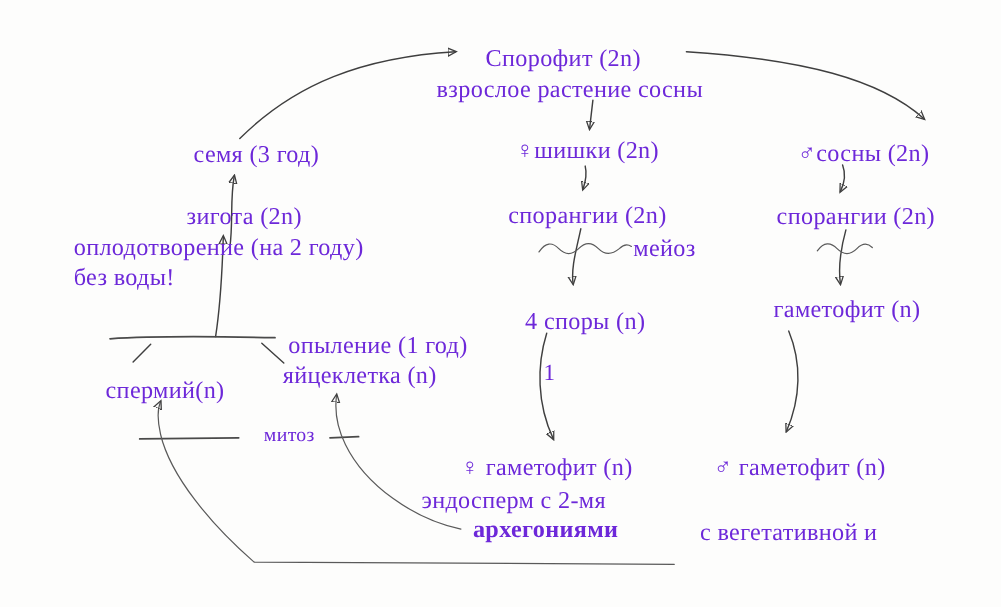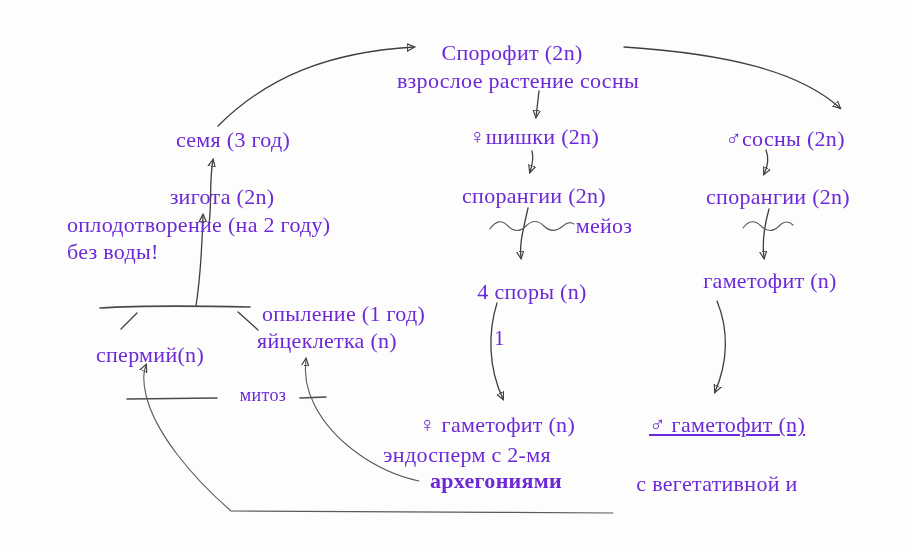--- a/index.html
+++ b/index.html
@@ -42,21 +42,21 @@
   .spores4{left:532px;top:280px;}
   .microsp{left:770px;top:269px;}
   .pollin{left:262px;top:302px;}
   .sperm{left:150px;top:328px;margin-top:15px;}
   .egg{left:327px;top:329px;}
   .mitosis{left:263px;top:384px;font-size:18px;}
   .one{left:494px;top:327px;font-size:21px;}
   .fgam1{left:497px;top:413px;}
   .fgam2{left:467px;top:443px;}
   .fgam3{left:496px;top:469px;font-weight:bold;}
-  .mgam1{left:727px;top:413px;text-decoration:underline;}
+  .mgam1{left:727px;top:413px;}
   .mgam2{left:725px;top:445px;}
   .mgam3{left:717px;top:472px;}
   .mgam4{left:721px;top:498px;}
 </style>
 </head>
 <body>
 
 <div class="stage">
 
   <svg class="overlay" width="910" height="552" viewBox="0 0 910 552">

